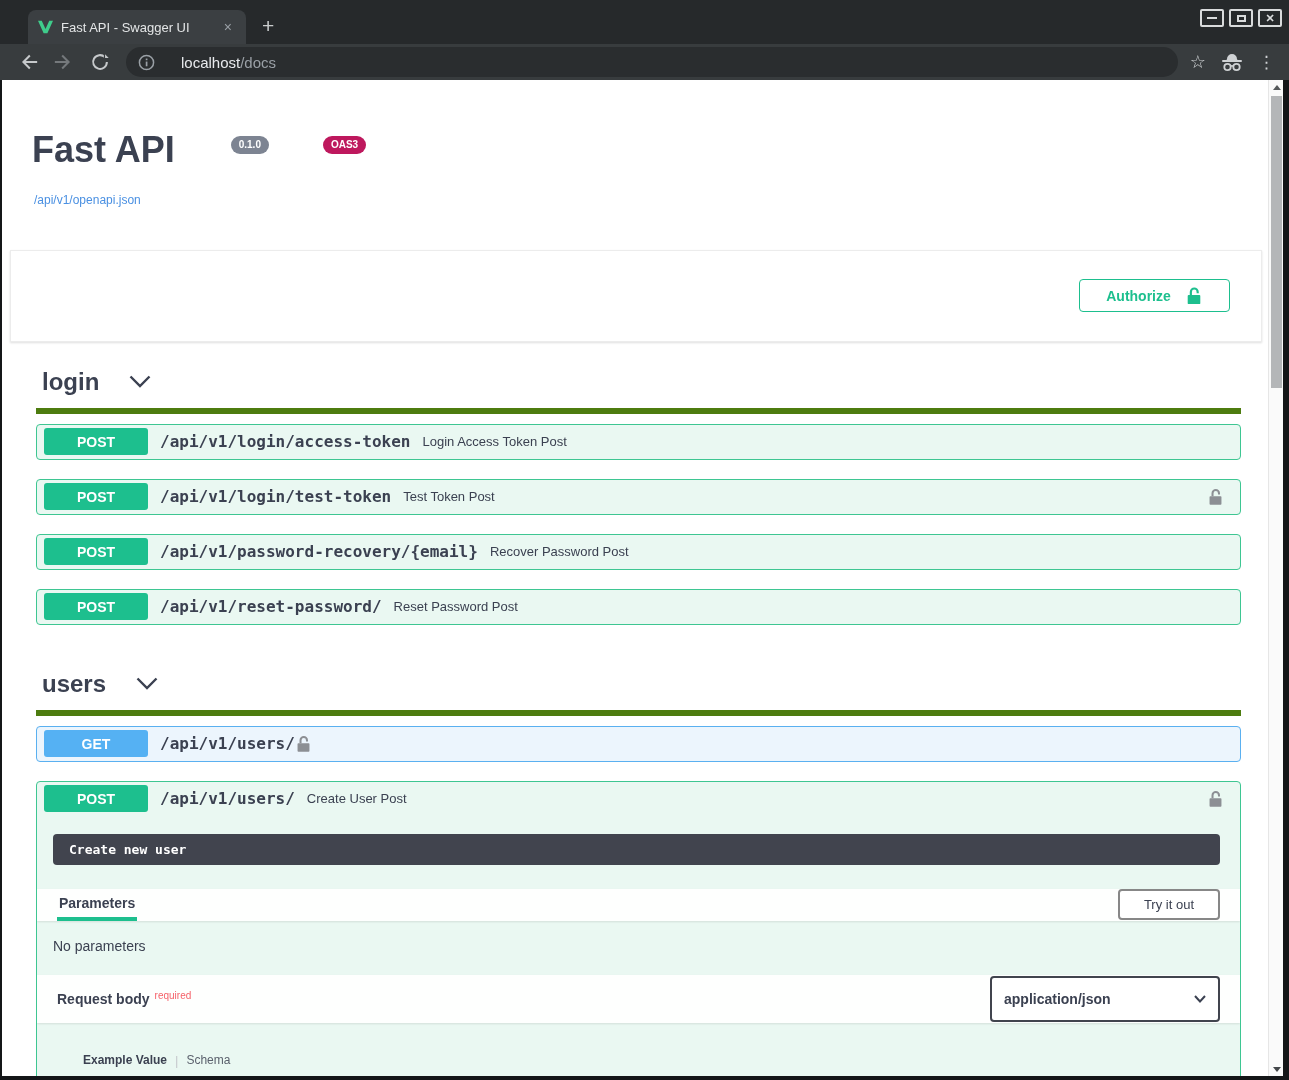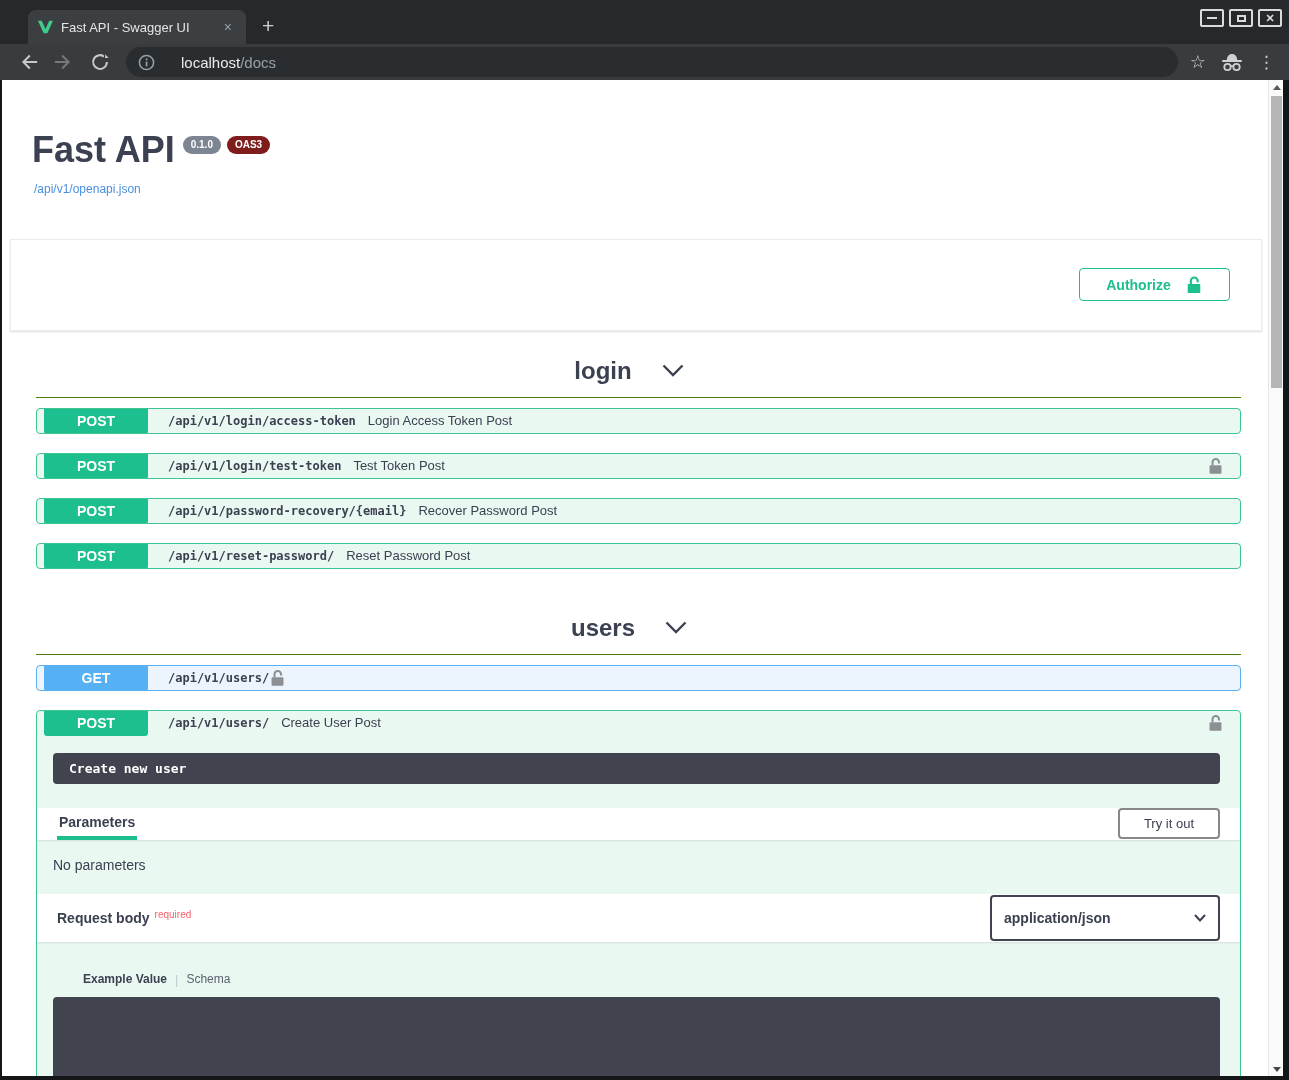--- a/index.html
+++ b/index.html
@@ -58,61 +58,61 @@
   .sb-thumb { position:absolute; left:2px; top:16px; width:11px; height:292px; background:#b4b6b8; }
 
   .page { position:absolute; top:0; left:0; right:15px; bottom:0; overflow:hidden; }
 
   
   .swagger-head { padding:50px 30px 0; }
   .title-row { display:flex; align-items:flex-start; }
   .api-title { font-size:36px; font-weight:700; color:#3b4151; line-height:1.1; }
   .badges { display:flex; gap:6px; margin:6px 0 0 8px; }
   .pill {
-    font-size:10px; font-weight:700; color:#fff; padding:3px 8px; border-radius:10px; line-height:1.2;
+    font-size:10px; font-weight:700; color:#fff; padding:3px 8px; border-radius:10px; line-height:1.2;margin-left:48px;
   }
   .pill.version { background:#7d8492; }
-  .pill.oas { background:#7f1d1d; }
-  .spec-link { display:inline-block; margin-top:12px; font-size:12px; color:#4a90e2; text-decoration:none; padding-left:2px; }
+  .pill.oas { background:#be185d; }
+  .spec-link { display:inline-block; margin-top:23px; font-size:12px; color:#4a90e2; text-decoration:none; padding-left:2px; }
 
   
   .scheme-container {
     margin:42px 6px 0 8px; height:92px; background:#fff;
     border:1px solid #ececec; box-shadow:0 1px 2px rgba(0,0,0,0.13);
     display:flex; align-items:center; justify-content:flex-end; padding-right:31px;
   }
   .auth-btn {
     width:151px; height:33px; background:#fff; border:1.5px solid #1dbf8e; border-radius:4px;
     color:#1dbf8e; font-weight:700; font-size:14px;
     display:flex; align-items:center; justify-content:center; gap:14px; cursor:pointer;
   }
 
   
   .section { margin:0 27px 0 34px; }
   .section-header {
-    display:flex; align-items:center; justify-content:center;
-    padding:26px 25px 12px 6px; border-bottom:1px solid #4d7c0f;gap:30px;
+    display:flex; align-items:center; justify-content:flex-start;
+    padding:26px 25px 12px 6px; border-bottom:6px solid #4d7c0f;gap:30px;
   }
   .section-title { font-size:24px; font-weight:700; color:#3b4151; }
   .chev { flex:0 0 auto; }
 
   .ops { padding-top:10px; }
   .opblock { border-radius:4px; margin-bottom:19px; overflow:hidden; }
   .opblock.post { background:#eaf8f2; border:1px solid #3ec692; }
   .opblock.get  { background:#ecf5fd; border:1px solid #5ab0f0; }
-  .op-summary-row { display:flex; align-items:center; height:24px; padding:0 10px 0 7px; }
+  .op-summary-row { display:flex; align-items:center; height:34px; padding:0 10px 0 7px; }
   .method-badge {
     min-width:104px; height:27px; border-radius:3px; color:#fff; font-weight:700; font-size:14px;
     display:flex; align-items:center; justify-content:center; cursor:pointer;
   }
   .method-badge.post { background:#1dbf8e; }
   .method-badge.get  { background:#55b1f3; }
   .op-path {
-    font-family:"DejaVu Sans Mono", monospace; font-weight:700; font-size:12px;
-    color:#3b4151; margin-left:20px; white-space:nowrap;
+    font-family:"DejaVu Sans Mono", monospace; font-weight:700; font-size:16px;
+    color:#3b4151; margin-left:12px; white-space:nowrap;
   }
   .op-desc { font-size:13px; color:#3b4151; margin-left:12px; flex:1; white-space:nowrap; }
   .lock-btn { margin-right:6px; background:none; border:none; cursor:pointer; display:flex; }
 
   
   .opblock-body { padding-top:18px; }
   .op-desc-bar {
     margin:0 20px 24px 16px; height:31px; background:#41444e; border-radius:4px;
     display:flex; align-items:center; padding:0 16px;
     color:#fff; font-family:"DejaVu Sans Mono", monospace; font-weight:700; font-size:13px;

